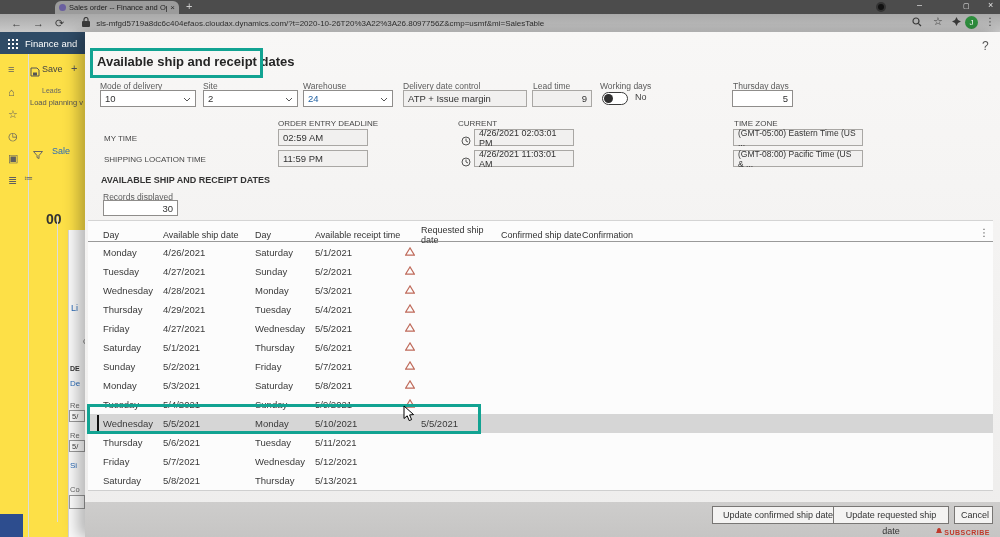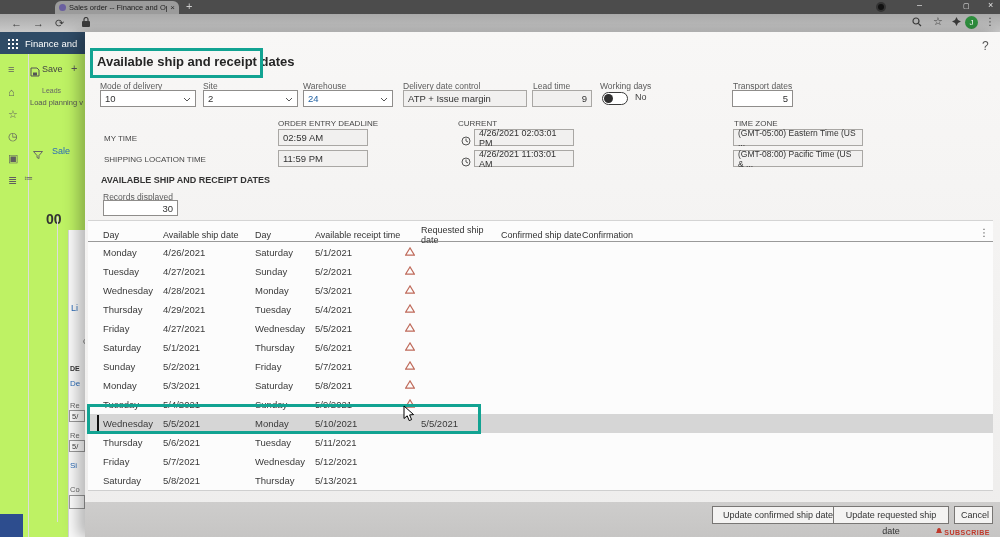--- a/index.html
+++ b/index.html
@@ -21,21 +21,21 @@
   .wc{position:absolute;top:0;font-size:9px;color:#e6e6e6;}
   .toolbar{position:absolute;left:0;top:14px;width:1000px;height:18px;
            background:linear-gradient(#a9a9a9,#c9c9c9);display:flex;align-items:center;}
   .navbtn{font-size:11px;color:#3a3a3a;margin-left:11px;}
   .urltext{font-size:8px;color:#2e2e2e;margin-left:6px;white-space:nowrap;}
   .tbicon{position:absolute;top:3px;font-size:10px;color:#3a3a3a;}
   .avatar{position:absolute;left:965px;top:2px;width:13px;height:13px;border-radius:50%;
           background:#2e8f3e;color:#fff;font-size:8px;text-align:center;line-height:13px;}
 
   
-  .appbg{position:absolute;left:0;top:32px;width:85px;height:505px;background:#bef264;}
+  .appbg{position:absolute;left:0;top:32px;width:85px;height:505px;background:#fde047;}
   .navbar{position:absolute;left:0;top:0;width:85px;height:22px;background:#2f4b66;
           display:flex;align-items:center;overflow:hidden;}
   .waffle{width:11px;height:11px;margin-left:7px;flex:0 0 auto;
     background-image:radial-gradient(#fff 1px, transparent 1.2px);
     background-size:4px 4px;background-position:0 0;}
   .navtitle{color:#fff;font-size:9.5px;margin-left:7px;white-space:nowrap;}
   .railicon{position:absolute;left:8px;font-size:11px;color:#5f5f5f;}
   .vline{position:absolute;width:1px;background:#dcdcdc;}
   .frag{position:absolute;font-size:8px;color:#666;white-space:nowrap;overflow:hidden;}
   .fragblue{color:#2b6cb8;}
@@ -107,20 +107,21 @@
   <div class="toolbar">
     <span class="navbtn">←</span>
     <span class="navbtn">→</span>
     <span class="navbtn">⟳</span>
     <span class="navbtn" style="margin-left:18px;">
       <svg width="8" height="10" viewBox="0 0 8 10">
           <rect y="4" width="8" height="6" rx="1" fill="#3c3c3c"></rect>
           <path d="M2 4 V2.5 a2 2 0 0 1 4 0 V4" fill="none" stroke="#3c3c3c" stroke-width="1.2"></path>
         </svg>
     </span>
+    <span class="urltext">sls-mfgd5719a8dc6c404efaos.cloudax.dynamics.com/?t=2020-10-26T20%3A22%3A26.8097756Z&amp;cmp=usmf&amp;mi=SalesTable</span>
     <span class="tbicon" style="left:912px;">
       <svg width="10" height="10" viewBox="0 0 10 10">
           <circle cx="4" cy="4" r="3" fill="none" stroke="#3a3a3a" stroke-width="1.2"></circle>
           <line x1="6.3" y1="6.3" x2="9" y2="9" stroke="#3a3a3a" stroke-width="1.2"></line>
         </svg>
     </span>
     <span class="tbicon" style="left:933px;top:1px;font-size:11px;">☆</span>
     <span class="tbicon" style="left:952px;">
       <svg width="9" height="9" viewBox="0 0 9 9">
           <path d="M4.5 0 L6 3 L9 4.5 L6 6 L4.5 9 L3 6 L0 4.5 L3 3 Z" fill="#3a3a3a"></path>
@@ -213,21 +214,21 @@
     </div>
     <span class="lbl" style="left:448px;top:49px;">Lead time</span>
     <div class="fld ro" style="left:447px;top:58px;width:60px;">
       <span class="num">9</span>
     </div>
     <span class="lbl" style="left:515px;top:49px;">Working days</span>
     <span class="toggle" style="left:517px;top:60px;">
         <i class="knob"></i>
       </span>
     <span class="lbl" style="left:550px;top:60px;font-size:9px;color:#444;">No</span>
-    <span class="lbl" style="left:648px;top:49px;">Transport dates</span>
+    <span class="lbl" style="left:648px;top:49px;">Thursday days</span>
     <div class="fld" style="left:647px;top:58px;width:61px;">
       <span class="num">5</span>
     </div>
 
     <span class="lblcaps" style="left:193px;top:87px;">ORDER ENTRY DEADLINE</span>
     <span class="lblcaps" style="left:373px;top:87px;">CURRENT</span>
     <span class="lblcaps" style="left:649px;top:87px;">TIME ZONE</span>
 
     <span class="lblcaps" style="left:19px;top:102px;text-align:right;">MY TIME</span>
     <div class="fld ro" style="left:193px;top:97px;width:90px;">

